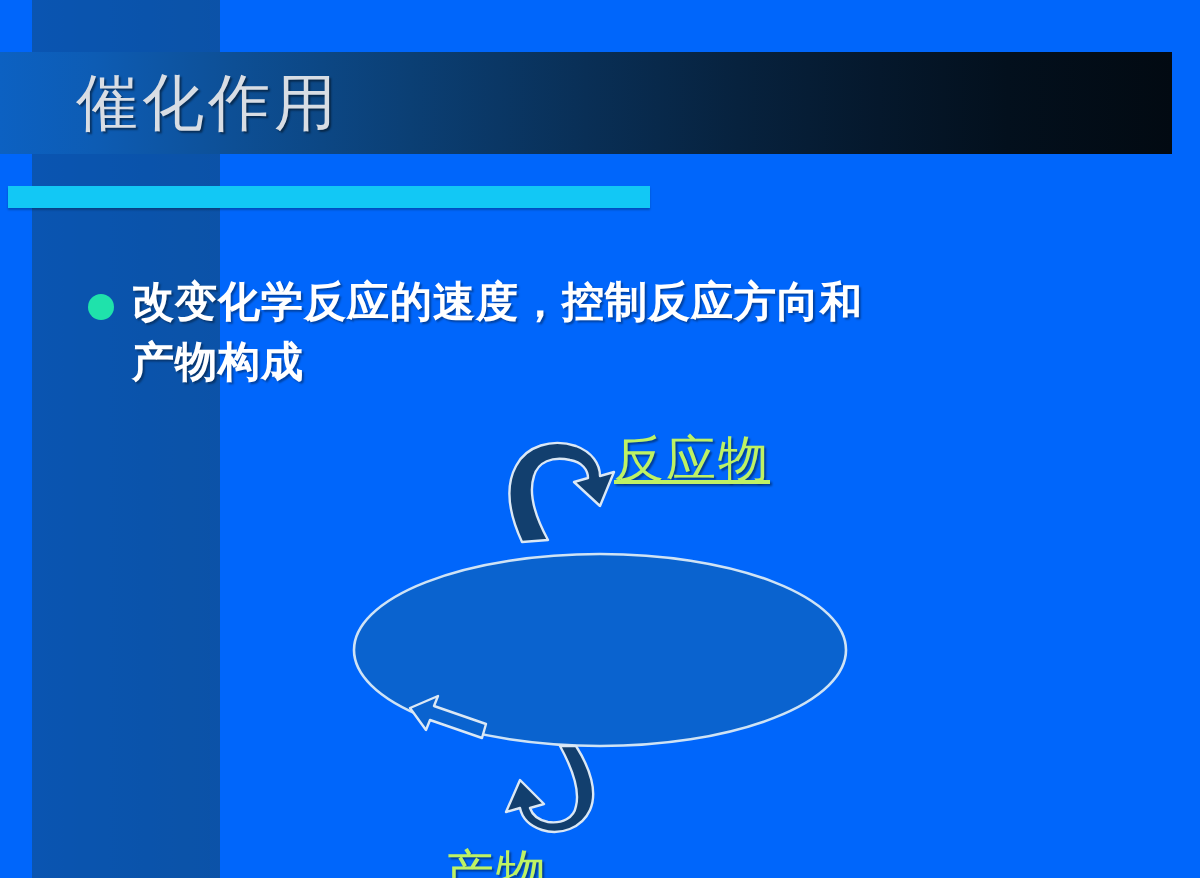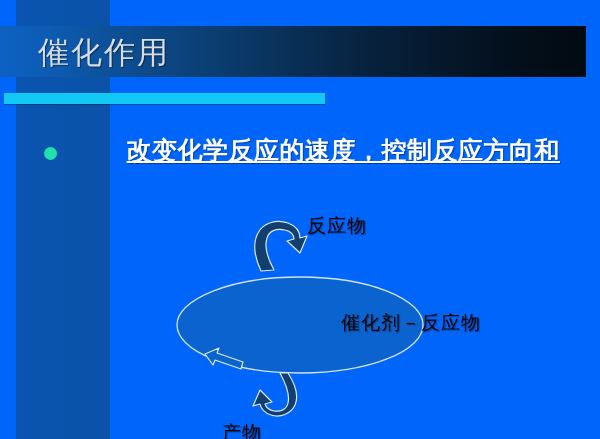--- a/index.html
+++ b/index.html
@@ -7,21 +7,20 @@
     padding: 0;
     background: #000;
   }
   #slide {
     position: relative;
     width: 600px;
     height: 439px;
     overflow: hidden;
     background: #0066fb;
     font-family: "DejaVu Sans", "Liberation Sans", sans-serif;
-    text-align: right;
     -webkit-font-smoothing: antialiased;
   }
 
   
   #left-band {
     position: absolute;
     left: 16px;
     top: 0;
     width: 94px;
     height: 439px;
@@ -91,48 +90,48 @@
     position: absolute;
     left: 4px;
     top: 11px;
     width: 13px;
     height: 13px;
     border-radius: 50%;
     background: #1fe2ab;
   }
   #bullet-text {
     margin-left: 26px;
-    font-size: 25px;
+    font-size: 21px;
     line-height: 30px;
     color: #ffffff;
     font-weight: bold;
     letter-spacing: 0.5px;
     text-shadow: 1px 1px 1px rgba(0,0,0,0.35);
-    text-decoration: underline;
   }
   #bullet-line-2 {
     display: block;
   }
 
   
   #diagram {
     position: absolute;
     left: 0;
     top: 0;
     width: 600px;
     height: 439px;
     pointer-events: none;
   }
   .diag-label {
     position: absolute;
-    color: #000000;
-    font-size: 19px;
+    color: #bef264;
+    font-size: 25px;
     letter-spacing: 1px;
     white-space: nowrap;
     text-shadow: 1px 1px 1px rgba(0,0,0,0.4);
+    text-decoration: underline;
   }
   #label-reactant  { left: 307px; top: 213px; }
   #label-product   { left: 222px; top: 420px; }
   #label-catalyst  { left: 104px; top: 310px; }
   #label-complex   { left: 341px; top: 310px; }
 </style>
 </head>
 <body>
 
 <div id="slide">
@@ -142,20 +141,21 @@
 
   <div id="title-bar"></div>
   <div id="title-text">催化作用</div>
 
   <div id="accent-bar"></div>
 
   <div id="bullet-row">
     <span id="bullet-dot"></span>
     <div id="bullet-text">
       <span>改变化学反应的速度，控制反应方向和</span><br>
+      <span id="bullet-line-2">产物构成</span>
     </div>
   </div>
 
   <svg id="diagram" viewBox="0 0 600 439">
 
     <ellipse cx="300" cy="325" rx="123" ry="48" fill="#0a63cf" stroke="#cfe3f5" stroke-width="1.3"></ellipse>
 
     <path d="M 261,271 C 255,258 252,244 258,233 C 263,223 276,219 288,223
              C 296,226 300,232 300,238
              L 307,236 L 300,253 L 287,241 L 294,239
@@ -166,15 +166,14 @@
              C 265,413 261,409 260,404
              L 253,406 L 260,390 L 272,402 L 265,404
              C 266,407 269,410 274,411 C 281,412 287,409 288,403
              C 290,395 286,384 280,373 Z" fill="#123f6e" stroke="#dbe8f5" stroke-width="1.2" stroke-linejoin="round"></path>
 
     <path d="M 205,354 L 219,348 L 217,353 L 243,362 L 241,369 L 215,360 L 213,365 Z" fill="#0a63cf" stroke="#dbe8f5" stroke-width="1.2" stroke-linejoin="round"></path>
   </svg>
 
   <div class="diag-label" id="label-reactant">反应物</div>
   <div class="diag-label" id="label-product">产物</div>
-  <div class="diag-label" id="label-complex">催化剂－反应物</div>
 
 </div>
 
 </body></html>

